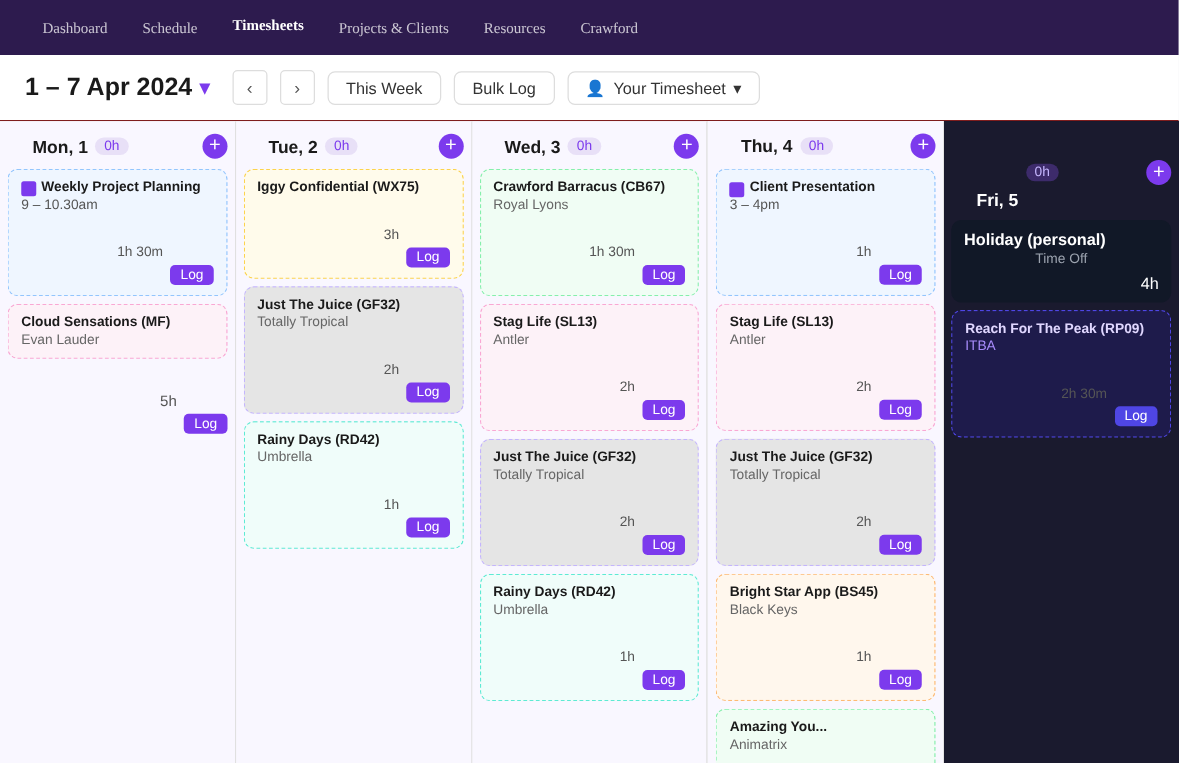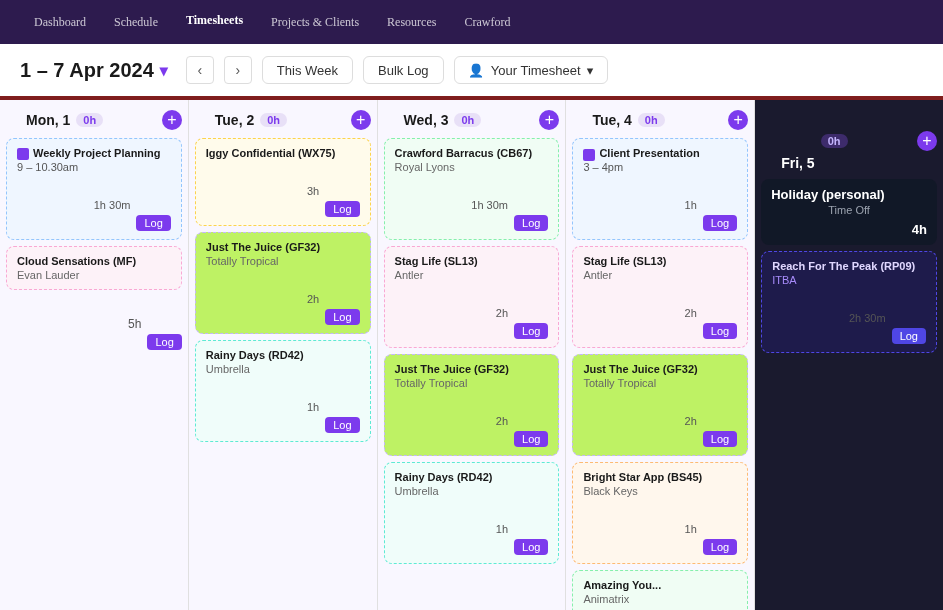--- a/index.html
+++ b/index.html
@@ -25,23 +25,24 @@
     }
     .top-nav a.active {
       color: #fff;
       border-bottom: 3px solid #fff;
       font-weight: 600;
     }
 
     
     .toolbar {
       display: flex;
+      align-items: center;
       padding: 12px 20px;
       background: #fff;
-      border-bottom: 4px solid #7f1d1d;
+      border-bottom: 1px solid #7f1d1d;
       gap: 10px;
     }
     .date-label {
       font-size: 20px;
       font-weight: 600;
       color: #1a1a1a;
       display: flex;
       align-items: center;
       gap: 6px;
       margin-right: 8px;
@@ -116,21 +117,21 @@
       font-size: 14px;
       color: #1a1a1a;
     }
     .day-col.friday .day-name { color: #fff; margin-top: 45px; }
     .day-hours {
       background: #e8e0f7;
       color: #7c3aed;
       border-radius: 10px;
       padding: 1px 7px;
       font-size: 11px;
-      font-weight: 700;
+      font-weight: 400;
     }
     .day-col.friday .day-hours { background: #3d2b6b; color: #c4b5fd; }
     .add-btn {
       background: #7c3aed;
       color: #fff;
       border: none;
       border-radius: 50%;
       width: 20px;
       height: 20px;
       font-size: 16px;
@@ -183,30 +184,30 @@
       padding: 2px 8px;
       font-size: 11px;
       cursor: pointer;
       margin-top: 36px;
     }
 
     
     .card-blue { background: #eff6ff; border: 1.5px dashed #93c5fd; }
     .card-yellow { background: #fffbeb; border: 1.5px dashed #fcd34d; }
     .card-pink { background: #fdf2f8; border: 1.5px dashed #f9a8d4; }
-    .card-purple { background: #bef264; border: 1.5px dashed #c4b5fd; }
+    .card-purple { background: #e5e5e5; border: 1.5px dashed #c4b5fd; }
     .card-green { background: #f0fdf4; border: 1.5px dashed #86efac; }
     .card-orange { background: #fff7ed; border: 1.5px dashed #fdba74; }
     .card-teal { background: #f0fdfa; border: 1.5px dashed #5eead4; }
     .card-black { background: #111827; border: none; }
     .card-dark-purple { background: #1e1b4b; border: 1.5px dashed #4f46e5; }
 
     .card-black .card-title { color: #fff; font-size: 13px; }
     .card-black .card-subtitle { color: #9ca3af; text-align: center; }
-    .card-black .card-hours { color: #fff; font-size: 13px; font-weight: 700; }
+    .card-black .card-hours { color: #fff; font-size: 13px; font-weight: 400; }
     .card-dark-purple .card-title { color: #e0d7ff; }
     .card-dark-purple .card-subtitle { color: #a78bfa; }
     .card-dark-purple .log-btn { background: #4f46e5; }
 
     .video-icon {
       display: inline-block;
       width: 12px;
       height: 12px;
       background: #7c3aed;
       border-radius: 2px;
@@ -345,21 +346,21 @@
         <div class="card-title">Rainy Days (RD42)</div>
         <div class="card-subtitle">Umbrella</div>
         <div class="card-footer">
           <span class="card-hours">1h</span>
           <button class="log-btn">Log</button>
         </div>
       </div>
     </div>
     <div class="day-col">
       <div class="day-header">
-        <span class="day-name">Tue, 4</span>
+        <span class="day-name">Thu, 4</span>
         <span class="day-hours">0h</span>
         <button class="add-btn">+</button>
       </div>
       <div class="card card-blue">
         <div style="display: flex; align-items: flex-end;">
           <span class="video-icon"></span>
           <span class="card-title">Client Presentation</span>
         </div>
         <div class="card-time">3 – 4pm</div>
         <div class="card-footer">

